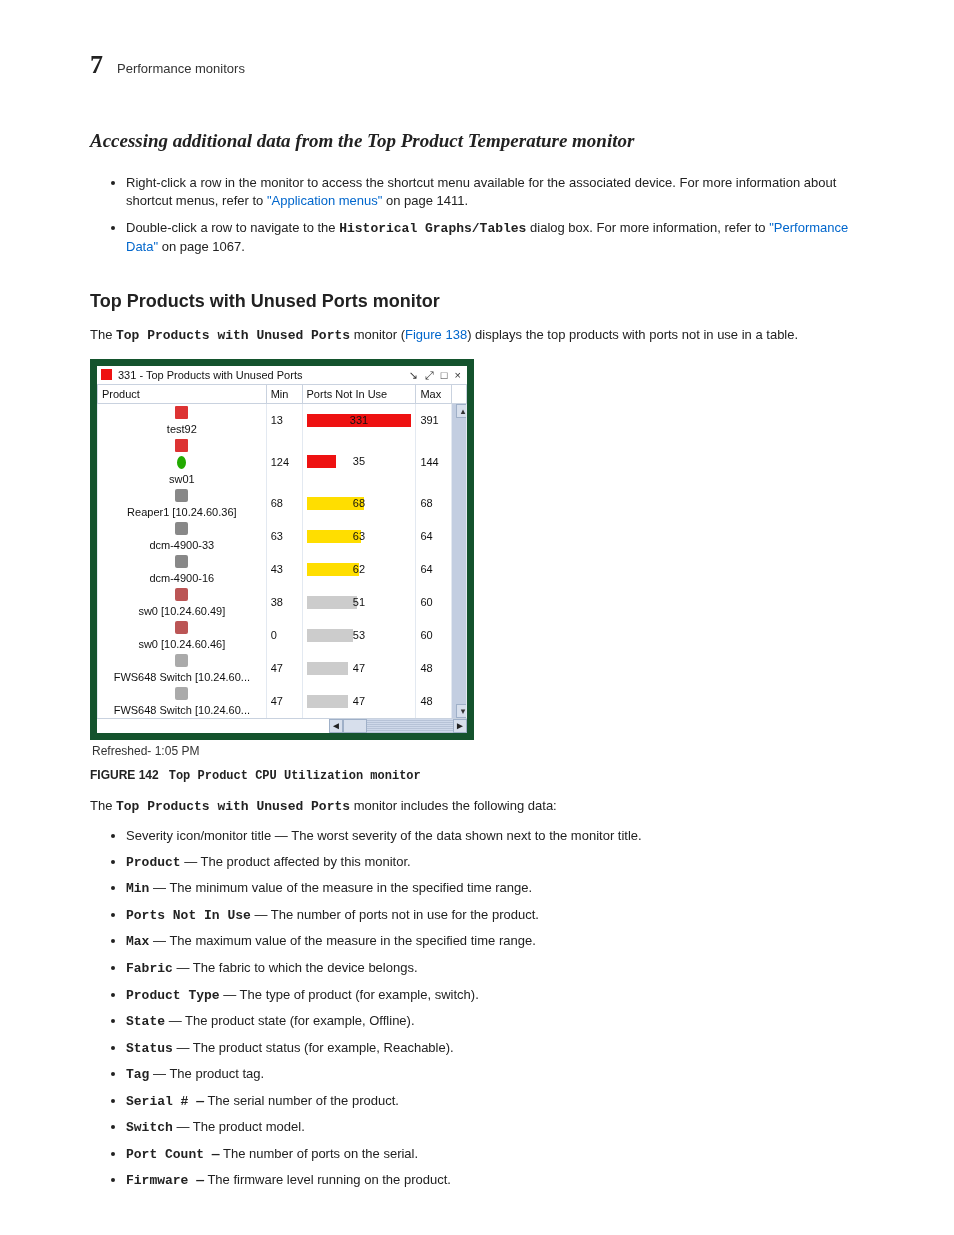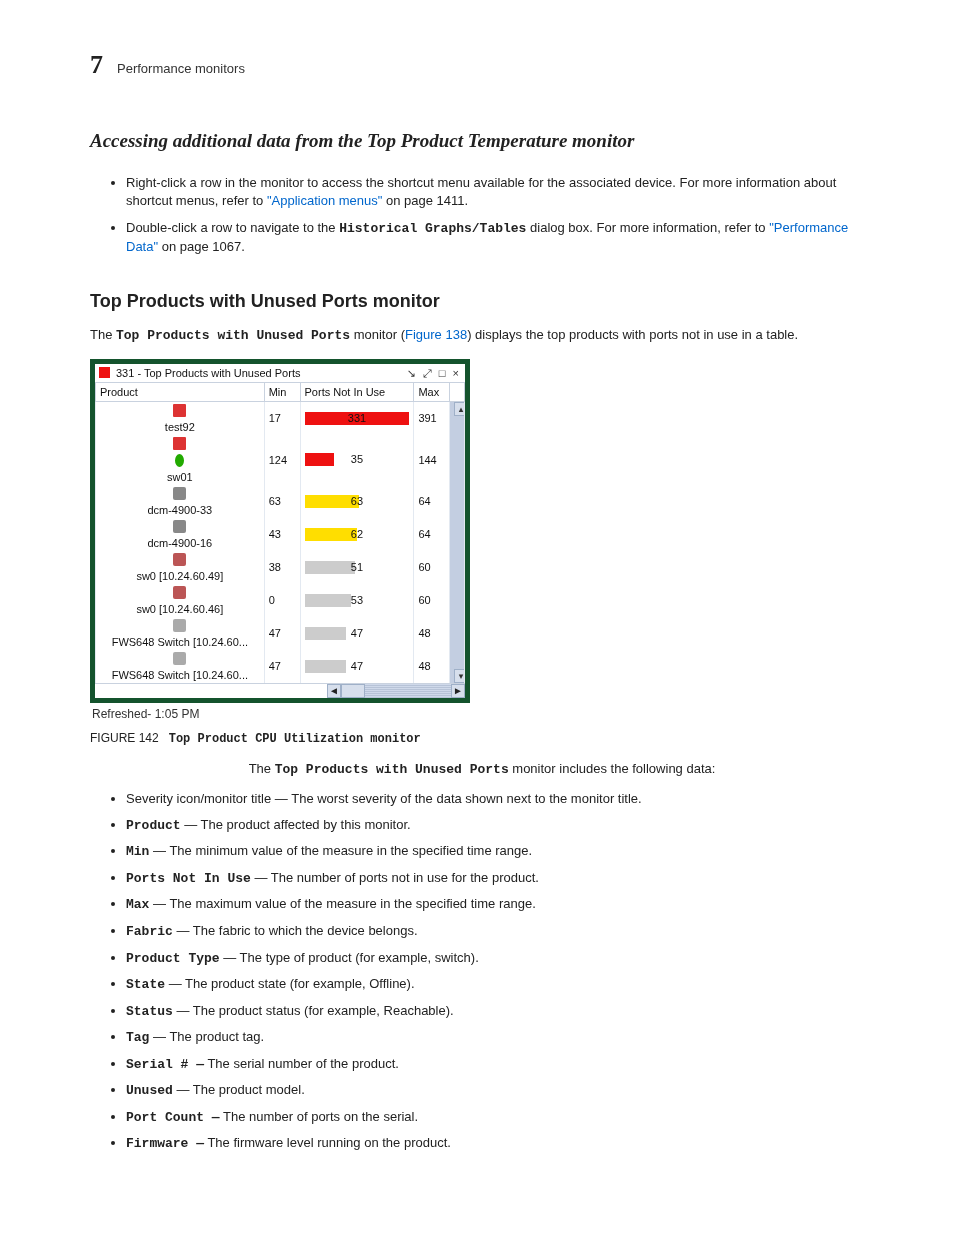--- a/index.html
+++ b/index.html
@@ -53,25 +53,25 @@
     line-height: 1.35;
   }
   ul.tight > li { margin-bottom: 8px; }
   p { line-height: 1.35; margin: 0 0 12px 0; }
   a.link { color: #0066cc; text-decoration: none; }
   b { font-weight: bold; font-family: Liberation Mono, monospace; }
 
   
   .figure-wrap { margin: 14px 0 6px 0; }
   .fig-caption { font-size: 12px; margin-top: 6px; }
-  .fig-caption .fignum { font-weight: normal; text-align: center; }
+  .fig-caption .fignum { font-weight: bold; text-align: center; }
 
   
   .monitor {
-    border: 5px solid #14532d;
+    border: 7px solid #14532d;
     width: 370px;
     font-size: 11px;
     background: #fff;
   }
   .monitor-title {
     display: flex;
     align-items: center;
     background: #fff;
     padding: 3px 4px;
     border-bottom: 1px solid #c9d2df;
@@ -229,21 +229,21 @@
           </tr>
         </thead>
         <tbody id="monitor-body">
             <tr>
               <td>
                 <div class="prod-cell">
                   <span class="ico ico-flag"></span>
                   <span>test92</span>
                 </div>
               </td>
-              <td>17</td>
+              <td>13</td>
               <td>
                 <div class="bar-cell">
                   <div class="bar-bg bar-fg-red" style="width: 100%;"></div>
                   <div class="bar-label">331</div>
                 </div>
               </td>
               <td>391</td>
               <td class="scrollbar-col">
                 <div class="sb-arrow sb-up">▴</div>
               </td>
@@ -257,20 +257,37 @@
                 </div>
               </td>
               <td>124</td>
               <td>
                 <div class="bar-cell">
                   <div class="bar-bg bar-fg-red" style="width: 28%;"></div>
                   <div class="bar-label">35</div>
                 </div>
               </td>
               <td>144</td>
+              <td class="scrollbar-col"></td>
+            </tr>
+            <tr>
+              <td>
+                <div class="prod-cell">
+                  <span class="ico ico-switch"></span>
+                  <span>Reaper1 [10.24.60.36]</span>
+                </div>
+              </td>
+              <td>68</td>
+              <td>
+                <div class="bar-cell">
+                  <div class="bar-bg bar-fg-yellow" style="width: 55%;"></div>
+                  <div class="bar-label">68</div>
+                </div>
+              </td>
+              <td>68</td>
               <td class="scrollbar-col"></td>
             </tr>
             <tr>
               <td>
                 <div class="prod-cell">
                   <span class="ico ico-switch"></span>
                   <span>dcm-4900-33</span>
                 </div>
               </td>
               <td>63</td>
@@ -380,34 +397,34 @@
         <div class="harrow">►</div>
       </div>
     </div>
     <div class="refreshed">Refreshed- 1:05 PM</div>
     <div class="fig-caption">
       <span class="fignum">FIGURE 142</span>&nbsp;&nbsp;
       <b>Top Product CPU Utilization monitor</b>
     </div>
   </div>
 
-  <p style="margin-top:14px;text-align:center;">
+  <p style="margin-top:14px;">
     <span>The </span><b>Top Products with Unused Ports</b><span> monitor includes the following data:</span>
   </p>
 
   <ul class="bullets tight" id="data-list">
       <li><span>Severity icon/monitor title — The worst severity of the data shown next to the monitor title.</span></li>
       <li><b>Product</b><span> — The product affected by this monitor.</span></li>
       <li><b>Min</b><span> — The minimum value of the measure in the specified time range.</span></li>
       <li><b>Ports Not In Use</b><span> — The number of ports not in use for the product.</span></li>
       <li><b>Max</b><span> — The maximum value of the measure in the specified time range.</span></li>
       <li><b>Fabric</b><span> — The fabric to which the device belongs.</span></li>
       <li><b>Product Type</b><span> — The type of product (for example, switch).</span></li>
       <li><b>State</b><span> — The product state (for example, Offline).</span></li>
       <li><b>Status</b><span> — The product status (for example, Reachable).</span></li>
       <li><b>Tag</b><span> — The product tag.</span></li>
       <li><b>Serial # —</b><span> The serial number of the product.</span></li>
-      <li><b>Unused</b><span> — The product model.</span></li>
+      <li><b>Switch</b><span> — The product model.</span></li>
       <li><b>Port Count —</b><span> The number of ports on the serial.</span></li>
       <li><b>Firmware —</b><span> The firmware level running on the product.</span></li>
     </ul>
 
 </div>
 
 </body></html>

